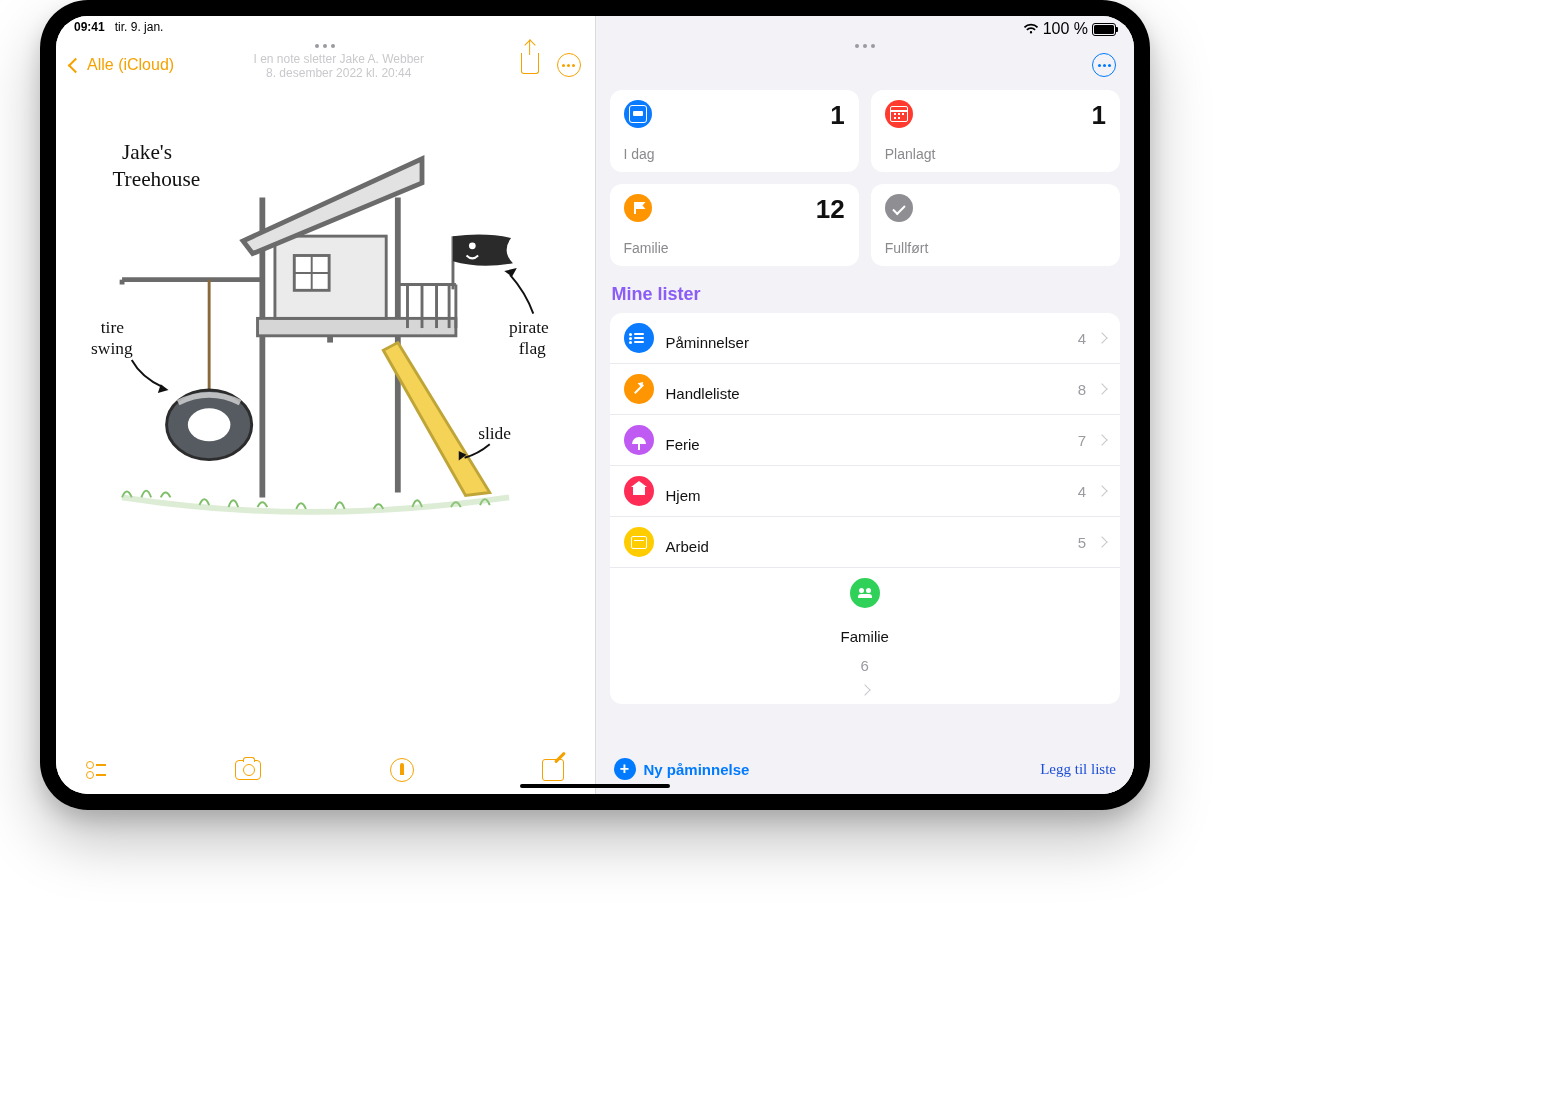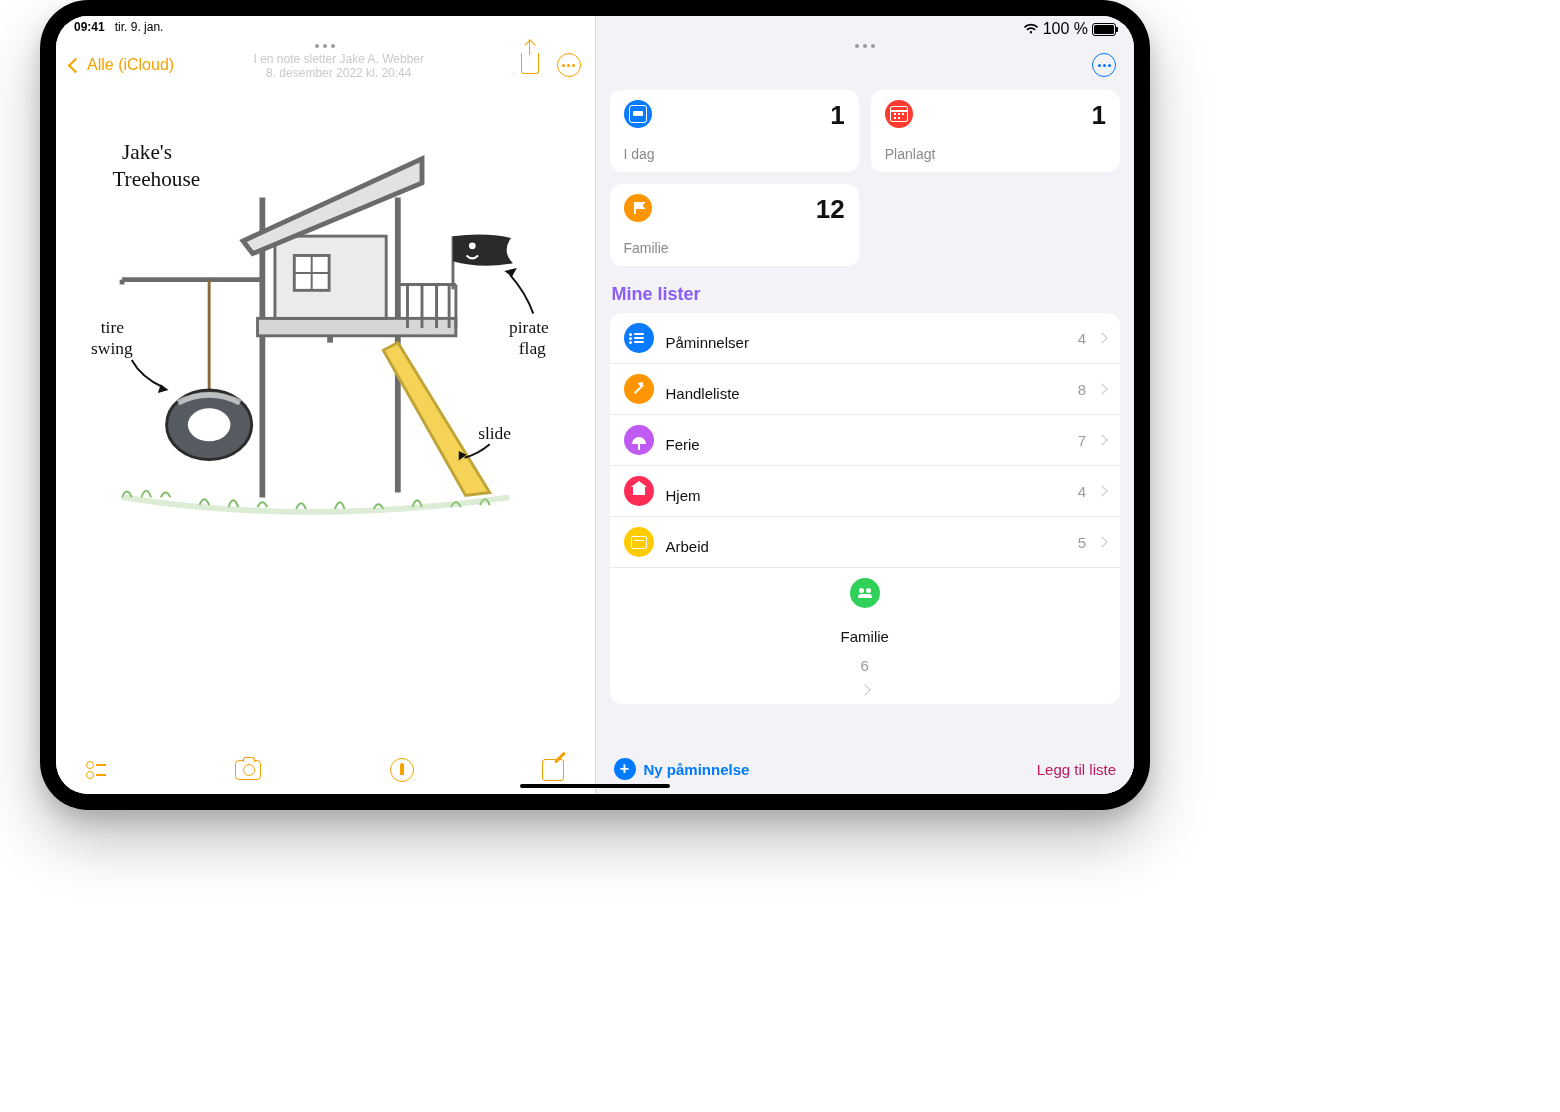--- a/index.html
+++ b/index.html
@@ -72,21 +72,21 @@
   .list{background:#fff;margin:0 14px;border-radius:12px;overflow:hidden;}
   .row{display:flex;align-items:center;padding:10px 14px;gap:12px;border-bottom:1px solid #e9e9ee;}
   .row:last-child{border-bottom:none;flex-direction:column;}
   .row .ricon{width:30px;height:30px;border-radius:50%;display:flex;align-items:center;justify-content:center;color:#fff;flex-shrink:0;}
   .row .name{flex:1;font-size:15px;color:#111;margin-top:8px;}
   .row .count{font-size:15px;color:#9a9aa0;}
   .chev{width:7px;height:7px;border-top:1.8px solid #c7c7cc;border-right:1.8px solid #c7c7cc;transform:rotate(45deg);}
   .rem-bottom{position:absolute;bottom:0;left:0;right:0;height:50px;background:#f2f2f7;display:flex;align-items:center;justify-content:space-between;padding:0 18px;}
   .new-rem{display:flex;align-items:center;gap:8px;color:#007aff;font-weight:600;font-size:15px;}
   .plus-c{width:22px;height:22px;border-radius:50%;background:#007aff;color:#fff;display:flex;align-items:center;justify-content:center;font-size:16px;font-weight:700;}
-  .add-list{color:#be185d;font-size:15px;}
+  .add-list{color:#1d4ed8;font-size:15px;font-family:Liberation Serif, serif;}
   .tray{width:14px;height:10px;border:1.8px solid #fff;border-radius:0 0 3px 3px;border-top:none;position:relative;}
   .tray::before{content:"";position:absolute;top:-6px;left:-1.8px;right:-1.8px;height:6px;border:1.8px solid #fff;border-bottom:none;border-radius:3px 3px 0 0;background:#1c1c1e;}
   .flagpole{width:2px;height:12px;background:#fff;position:relative;left:-3px;}
   .flagpole::after{content:"";position:absolute;left:2px;top:0;width:10px;height:7px;background:#fff;clip-path:polygon(0 0,100% 0,70% 50%,100% 100%,0 100%);}
   .check{width:10px;height:5px;border-left:2px solid #fff;border-bottom:2px solid #fff;transform:rotate(-45deg);}
   .cal{width:16px;height:14px;border:1.6px solid #fff;border-radius:2px;position:relative;}
   .cal::before{content:"";position:absolute;top:3px;left:0;right:0;height:1.6px;background:#fff;}
   .cal .d{position:absolute;width:2px;height:2px;background:#fff;}
   .today-sq{width:16px;height:16px;border:1.6px solid #fff;border-radius:3px;position:relative;}
   .today-sq::after{content:"";position:absolute;left:3px;right:3px;top:5px;height:5px;background:#fff;border-radius:1px;}
@@ -290,20 +290,29 @@
           </div>
           <div class="card">
             <div class="card-top">
               <span class="card-icon ic-flag">
                   <span class="flagpole"></span>
                 </span>
               <span class="card-count">12</span>
             </div>
             <div class="card-label">Familie</div>
           </div>
+          <div class="card single">
+            <div class="card-top">
+              <span class="card-icon ic-done">
+                  <span class="check"></span>
+                </span>
+              <span class="card-count"></span>
+            </div>
+            <div class="card-label">Fullført</div>
+          </div>
         </div>
 
         <div class="section-h">Mine lister</div>
 
         <div class="list" id="lists">
             <div class="row">
               <span class="ricon" style="background:#0a7aff">
                 <span class="bullets">
                   <span class="b"></span>
                   <span class="b"></span>

